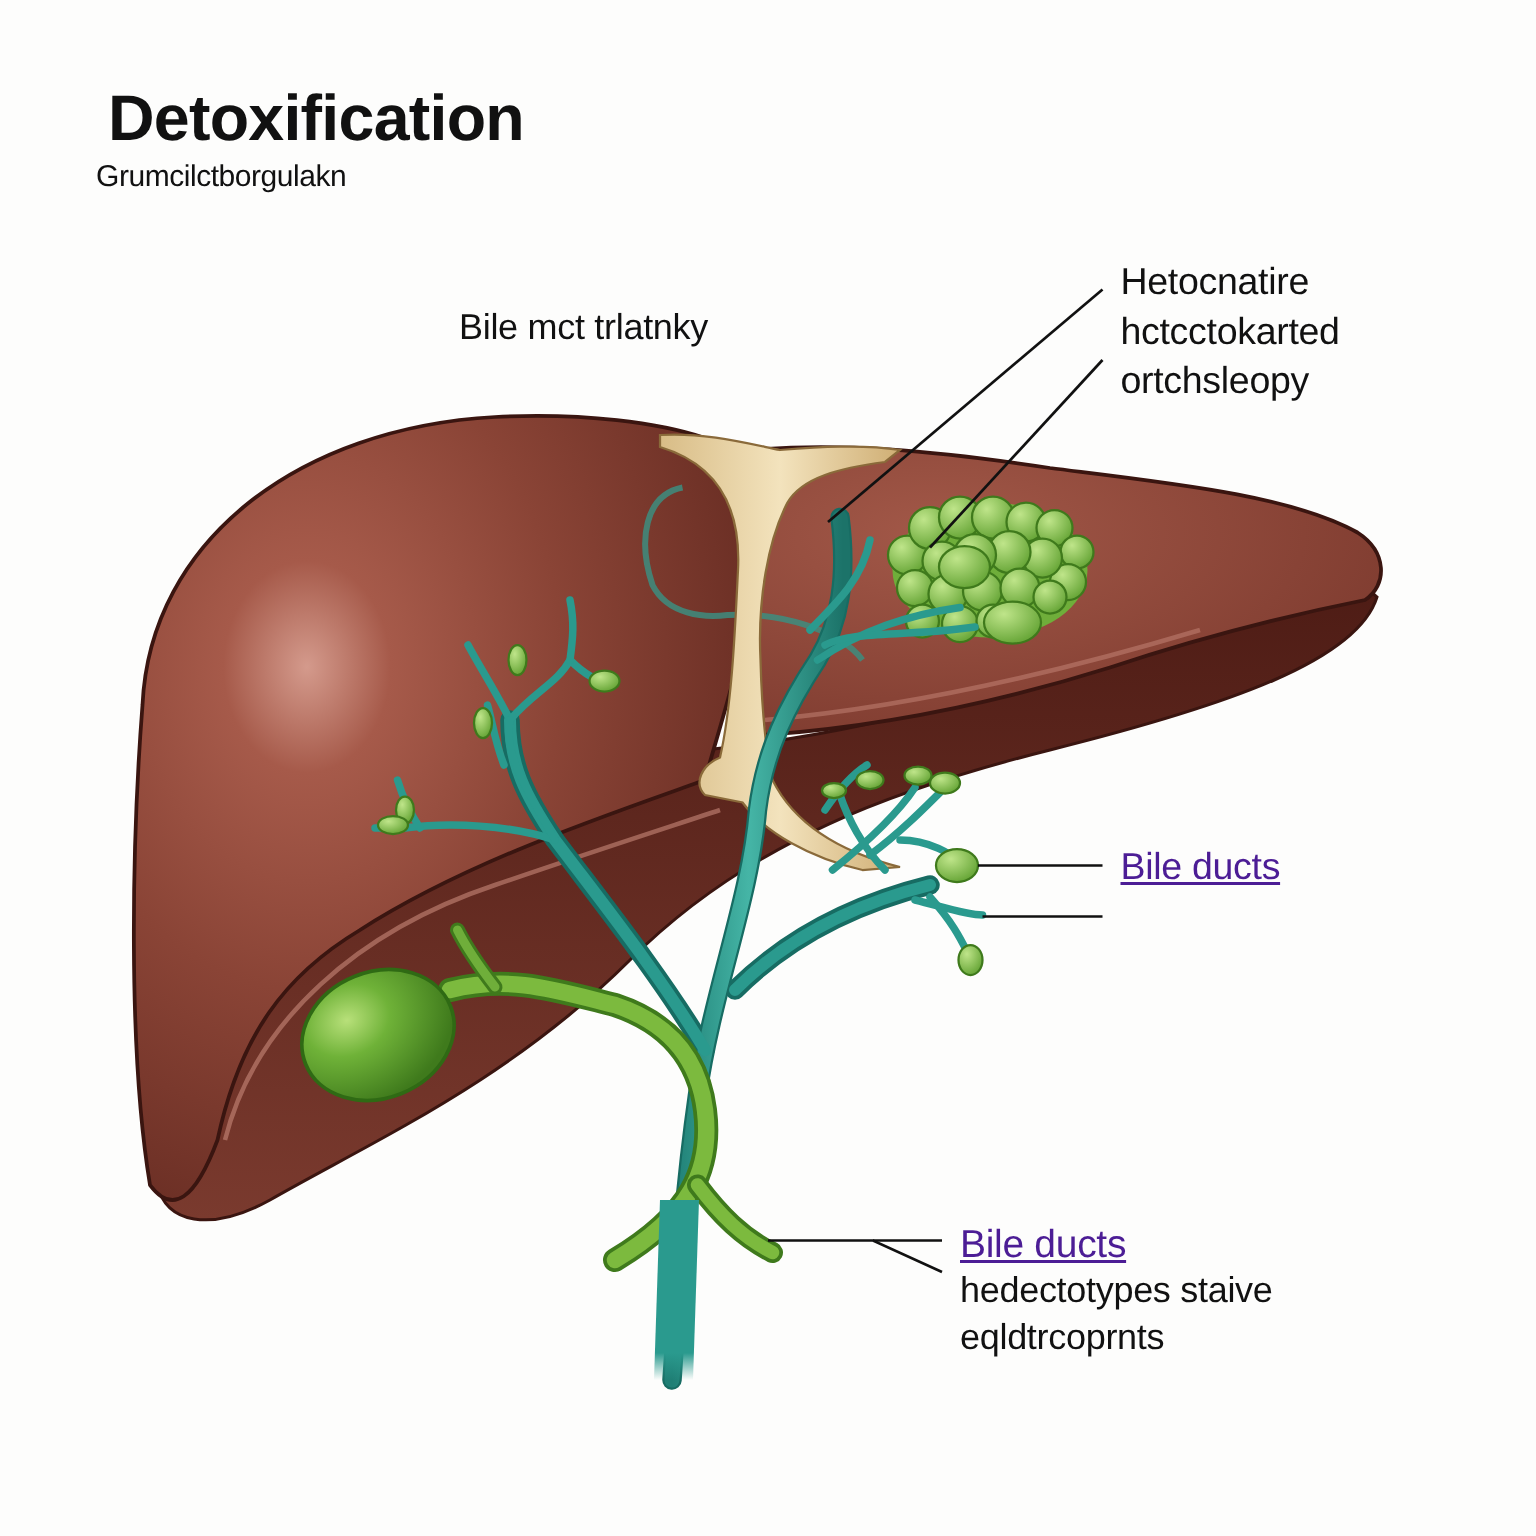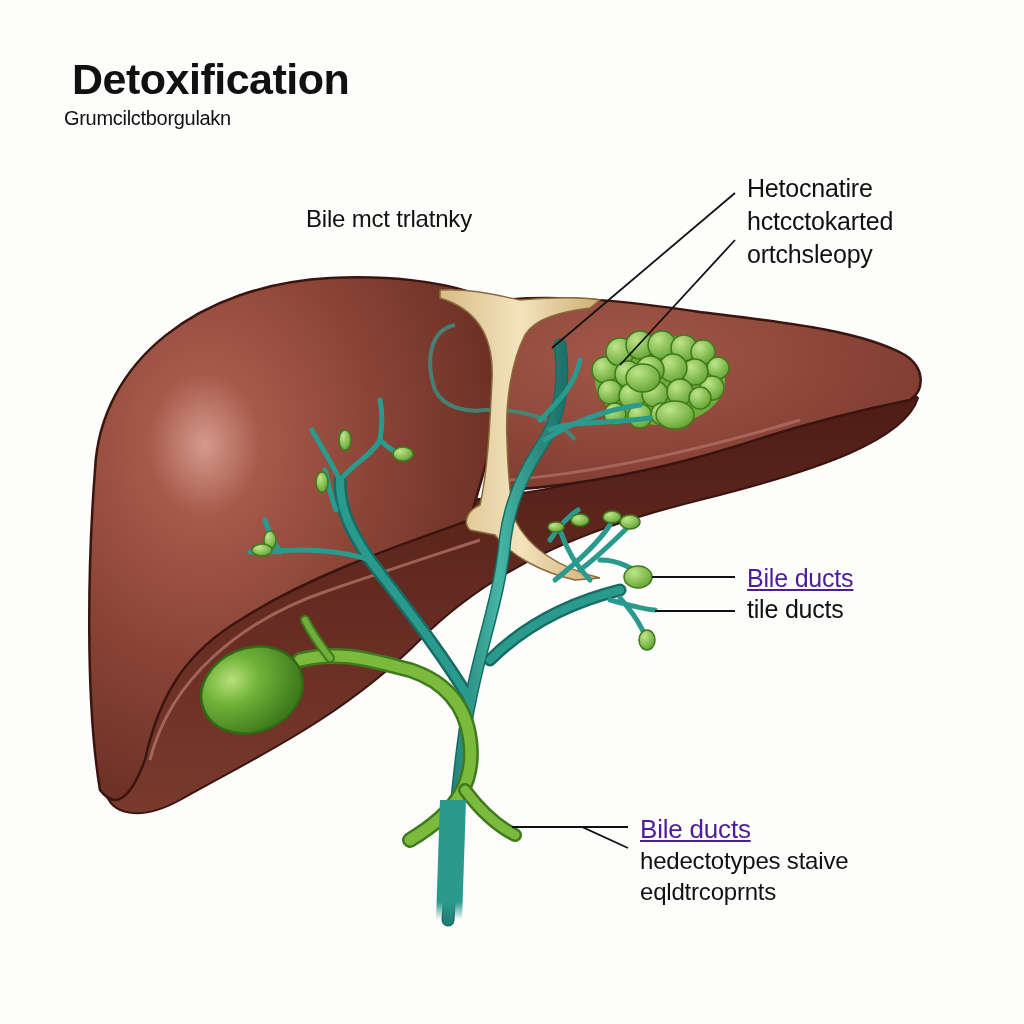--- a/index.html
+++ b/index.html
@@ -209,20 +209,19 @@
 </div>
 
 <div class="label" id="label-hepatocyte">
   <span class="line">Hetocnatire</span>
   <span class="line">hctcctokarted</span>
   <span class="line">ortchsleopy</span>
 </div>
 
 <div class="label" id="label-bile-1">
   <span class="line head strong">Bile ducts</span>
-  <span class="line">tile ducts</span>
 </div>
 
 <div class="label" id="label-bile-2">
   <span class="line head strong">Bile ducts</span>
   <span class="line sub">hedectotypes staive</span>
   <span class="line sub">eqldtrcoprnts</span>
 </div>
 
 </body></html>

